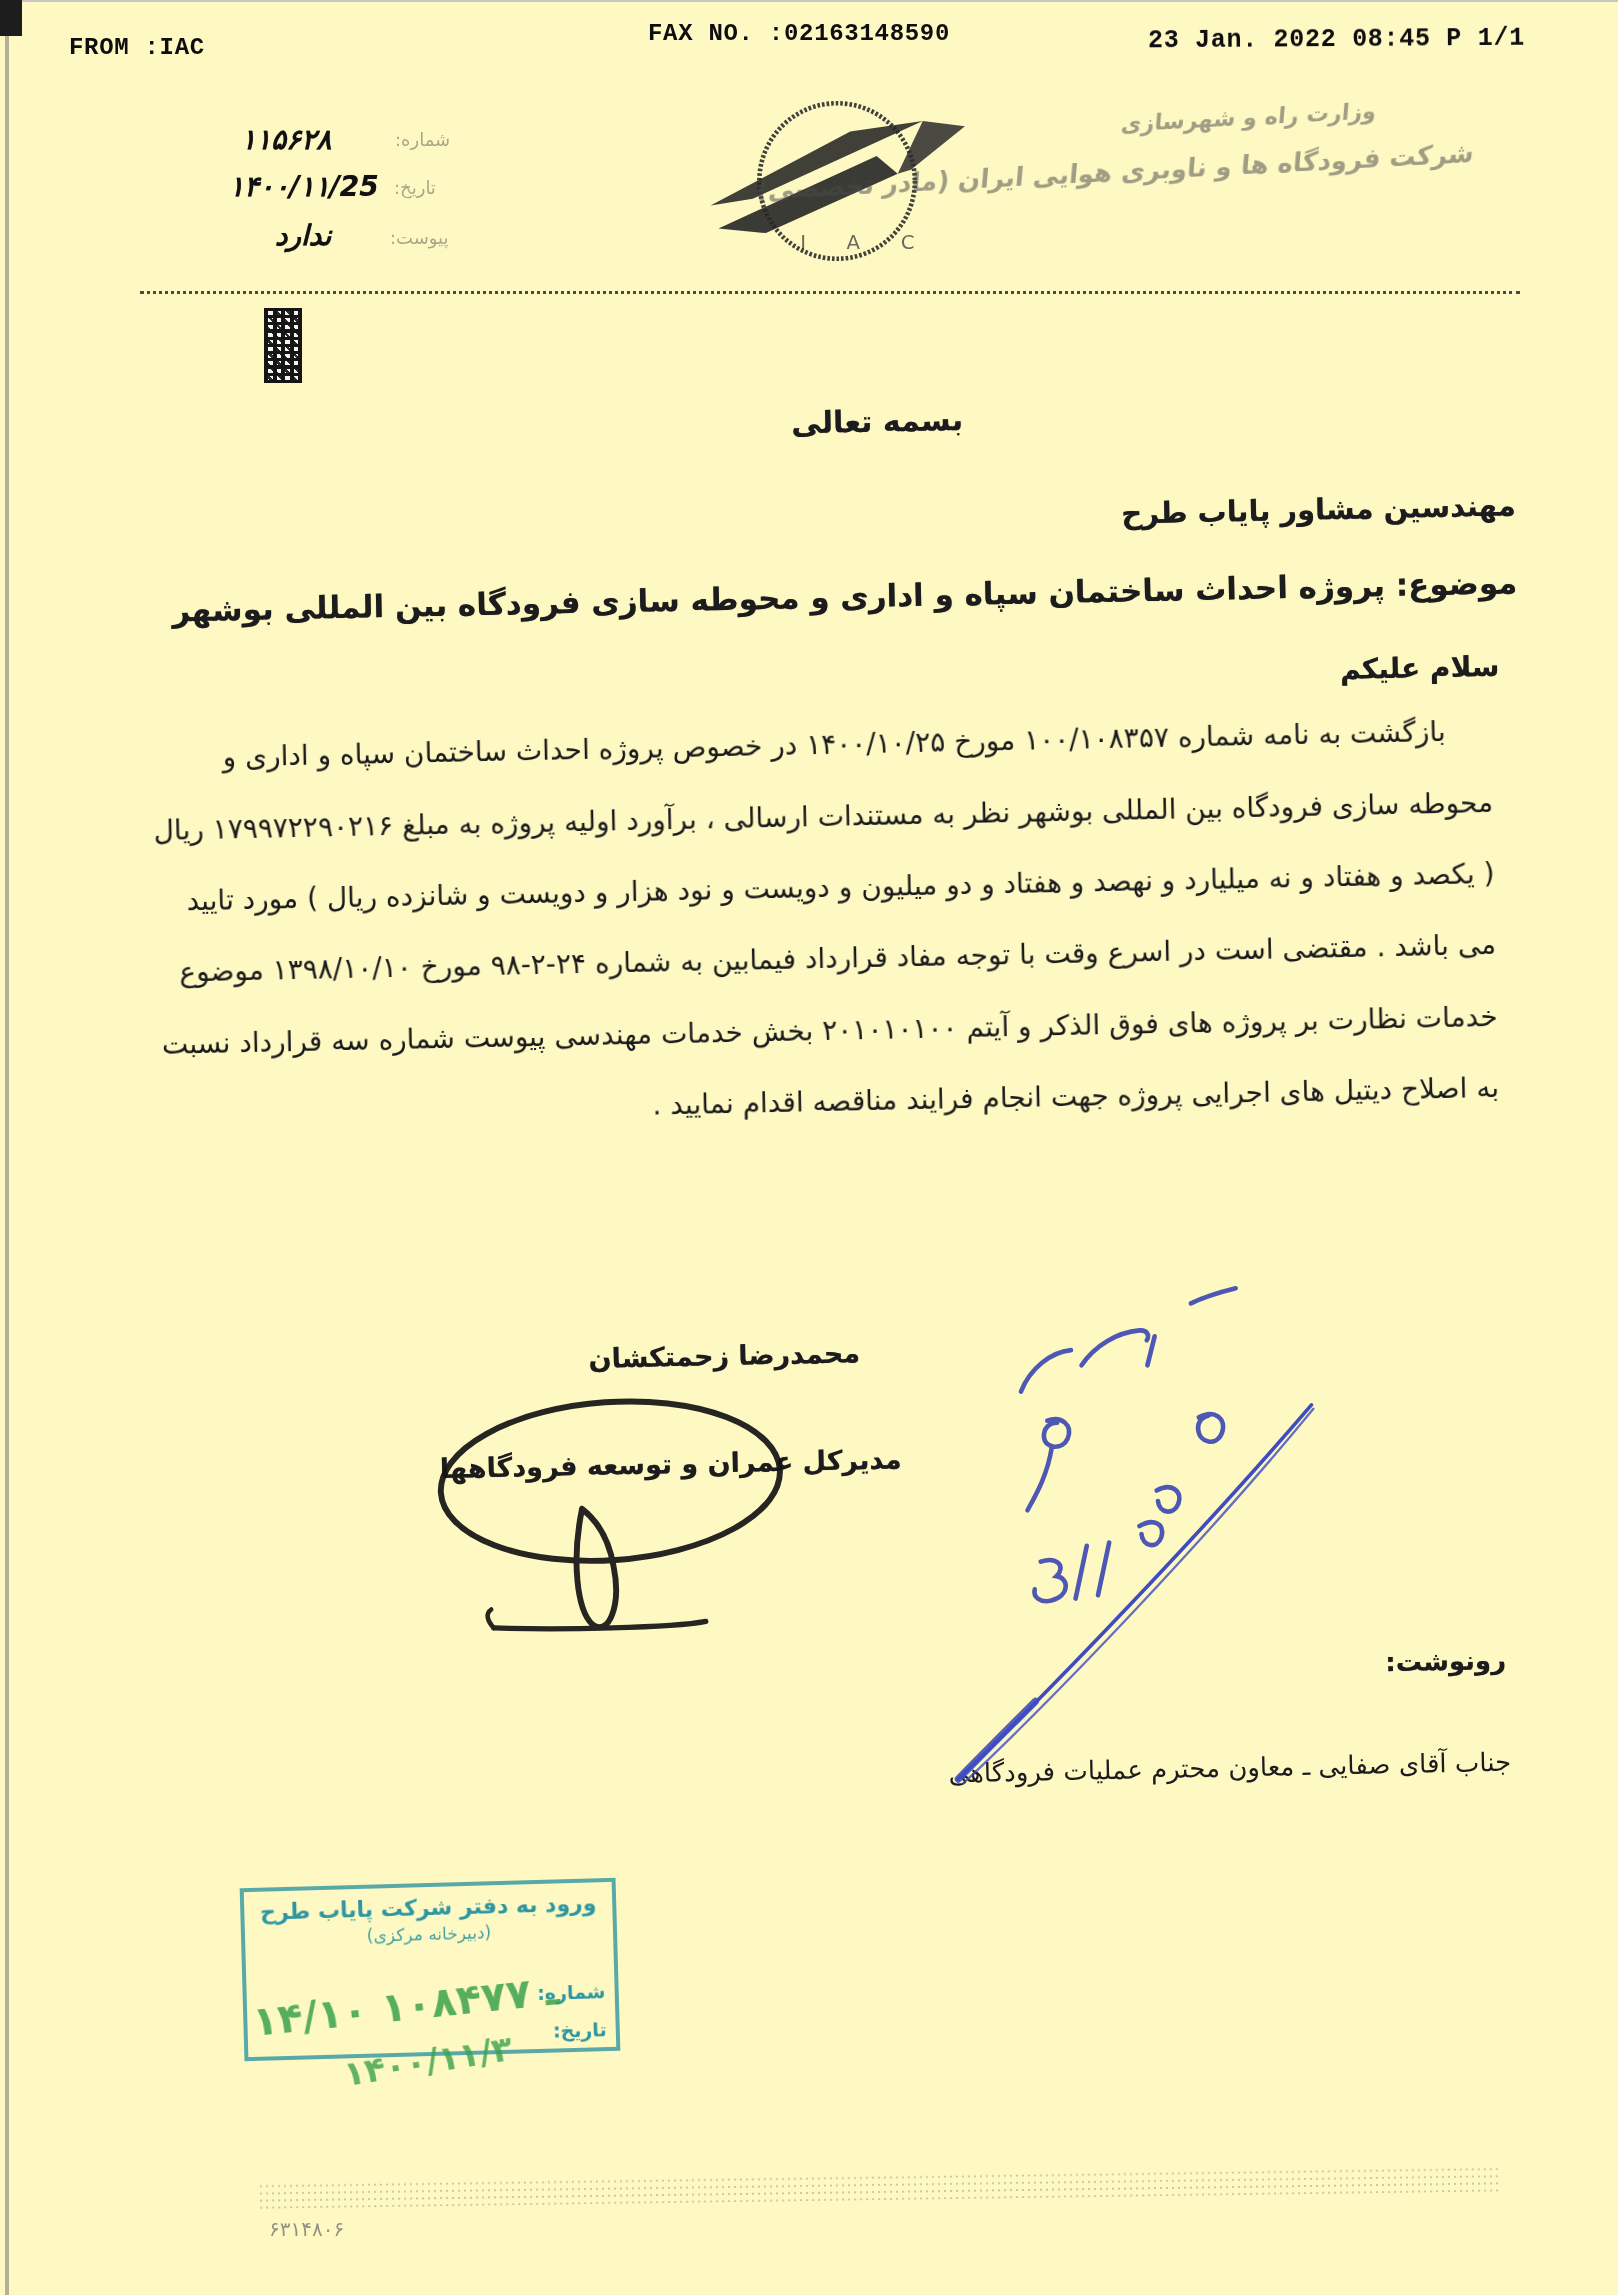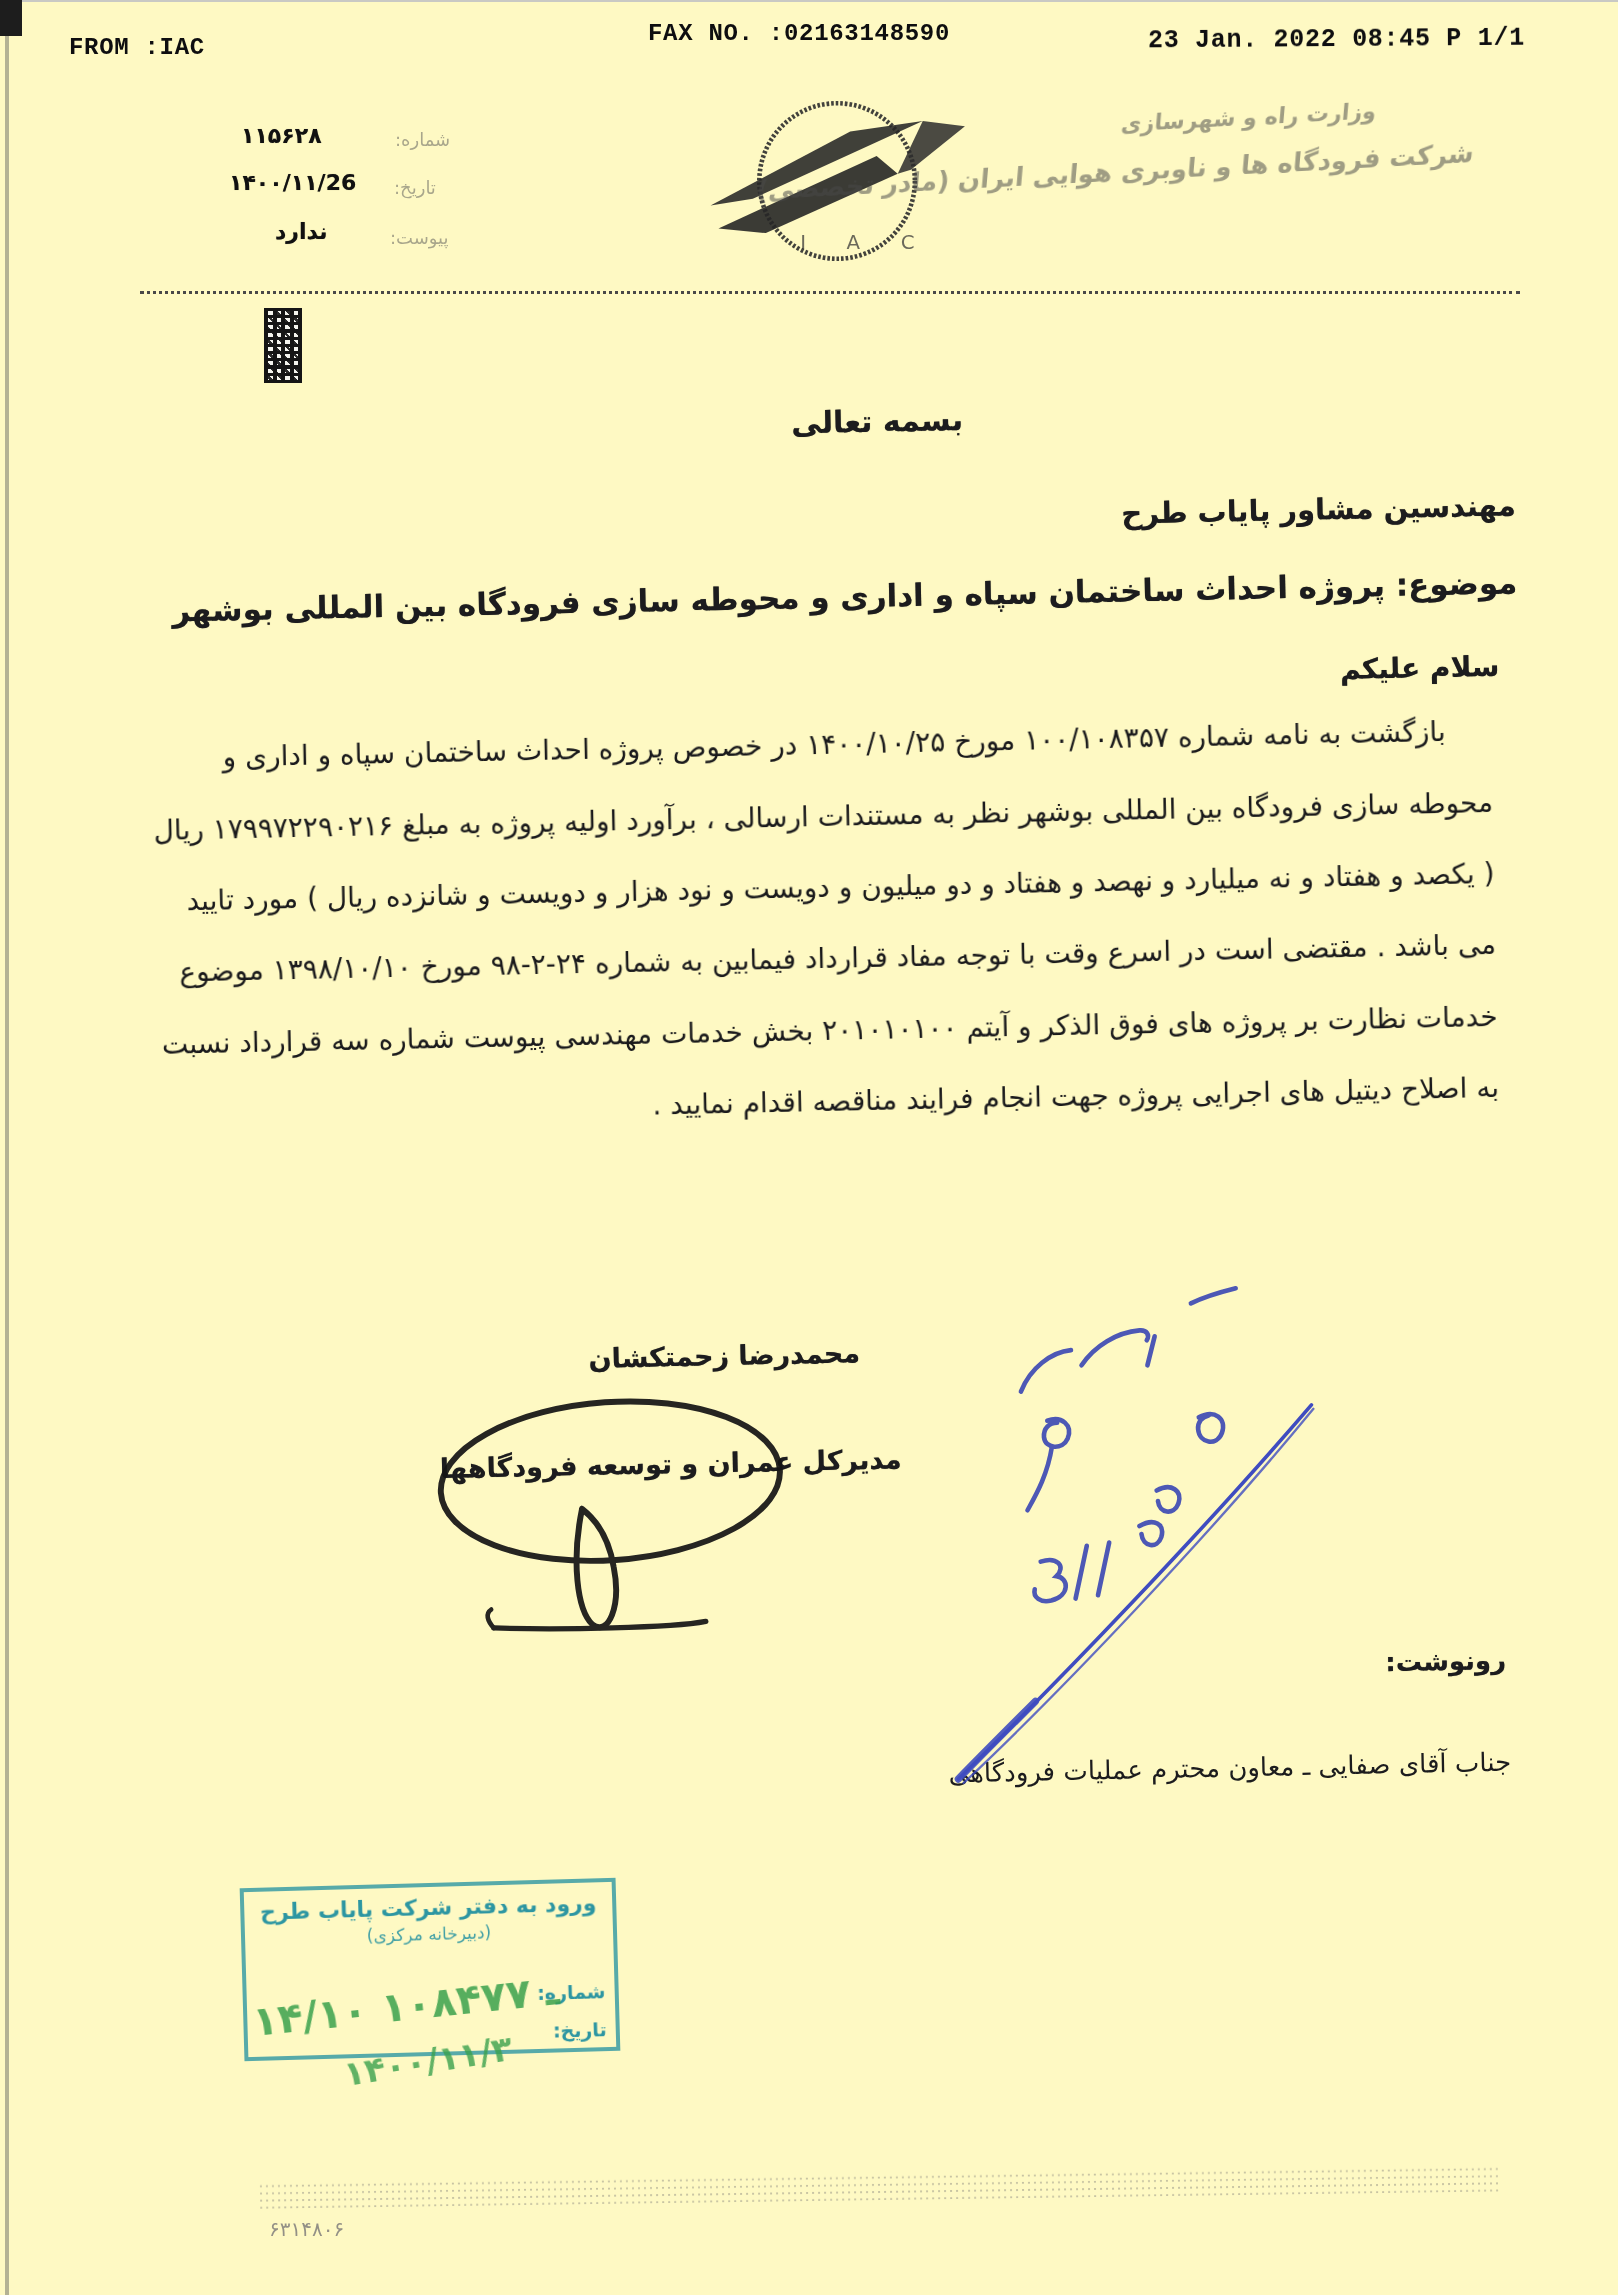--- a/index.html
+++ b/index.html
@@ -17,21 +17,21 @@
   .corner-blob{left:0;top:0;width:22.4px;height:36px;background:#1d1d1d;}
   .top-hairline{left:0;top:0;width:1619px;height:2px;background:#c9c9c4;}
   
   .fax{font-family:"Liberation Mono","DejaVu Sans Mono",monospace;font-weight:bold;
        font-size:24px;color:#0e0e10;letter-spacing:0.7px;filter:blur(0.2px);white-space:nowrap;}
   .fax-from{left:69px;top:34px;}
   .fax-no{left:648px;top:20px;}
   .fax-date{left:1148px;top:25px;font-size:25px;transform:rotate(-.4deg);}
   
   .lh-label{font-size:18px;color:#555;opacity:.5;filter:blur(0.5px);white-space:nowrap;}
-  .lh-value{font-size:22px;font-weight:bold;color:#111;filter:blur(0.1px);white-space:nowrap;text-shadow:0 0 0.7px rgba(0,0,0,.5);}
+  .lh-value{font-size:28px;font-weight:bold;color:#111;filter:blur(0.1px);white-space:nowrap;text-shadow:0 0 0.7px rgba(0,0,0,.5);font-style:italic;}
   .v-num{left:241px;top:123px;}
   .v-date{left:229px;top:170px;}
   .v-att{left:275px;top:219px;}
   .l-num{left:395px;top:129px;}
   .l-date{left:394px;top:177px;}
   .l-att{left:390px;top:227px;}
   
   .nastaliq{color:#4a4a4a;white-space:nowrap;opacity:.52;filter:blur(0.5px);
             font-weight:bold;transform:rotate(-3deg) skewX(-8deg);}
   .minis{right:242px;top:104px;font-size:22.4px;}
@@ -92,21 +92,21 @@
   <div class="abs edge-line"></div>
   <div class="abs corner-blob"></div>
 
   <div class="abs fax fax-from">FROM :IAC</div>
   <div class="abs fax fax-no">FAX NO. :02163148590</div>
   <div class="abs fax fax-date">23 Jan. 2022 08:45 P 1/1</div>
 
   <div class="abs lh-label l-num" dir="rtl">شماره:</div>
   <div class="abs lh-value v-num" dir="rtl">۱۱۵۶۲۸</div>
   <div class="abs lh-label l-date" dir="rtl">تاریخ:</div>
-  <div class="abs lh-value v-date" dir="rtl">۱۴۰۰/۱۱/26</div>
+  <div class="abs lh-value v-date" dir="rtl">۱۴۰۰/۱۱/25</div>
   <div class="abs lh-label l-att" dir="rtl">پیوست:</div>
   <div class="abs lh-value v-att" dir="rtl">ندارد</div>
 
   <svg class="overlay" style="left:700px;top:92px;" width="290" height="178" viewBox="0 0 440 270">
     <circle cx="208" cy="135" r="118" fill="none" stroke="#2e2e2e" stroke-width="7" stroke-dasharray="4 3" opacity=".9"></circle>
     <polygon points="16,172 228,60 338,44 80,162" fill="#262626" opacity=".88"></polygon>
     <polygon points="28,207 268,97 300,124 100,214" fill="#262626" opacity=".9"></polygon>
     <polygon points="300,124 338,44 402,52 320,118" fill="#2b2b2b" opacity=".85"></polygon>
     <text x="152" y="238" font-size="30" letter-spacing="26" fill="#333" opacity=".72" font-family="DejaVu Sans, sans-serif">I A C</text>
   </svg>

